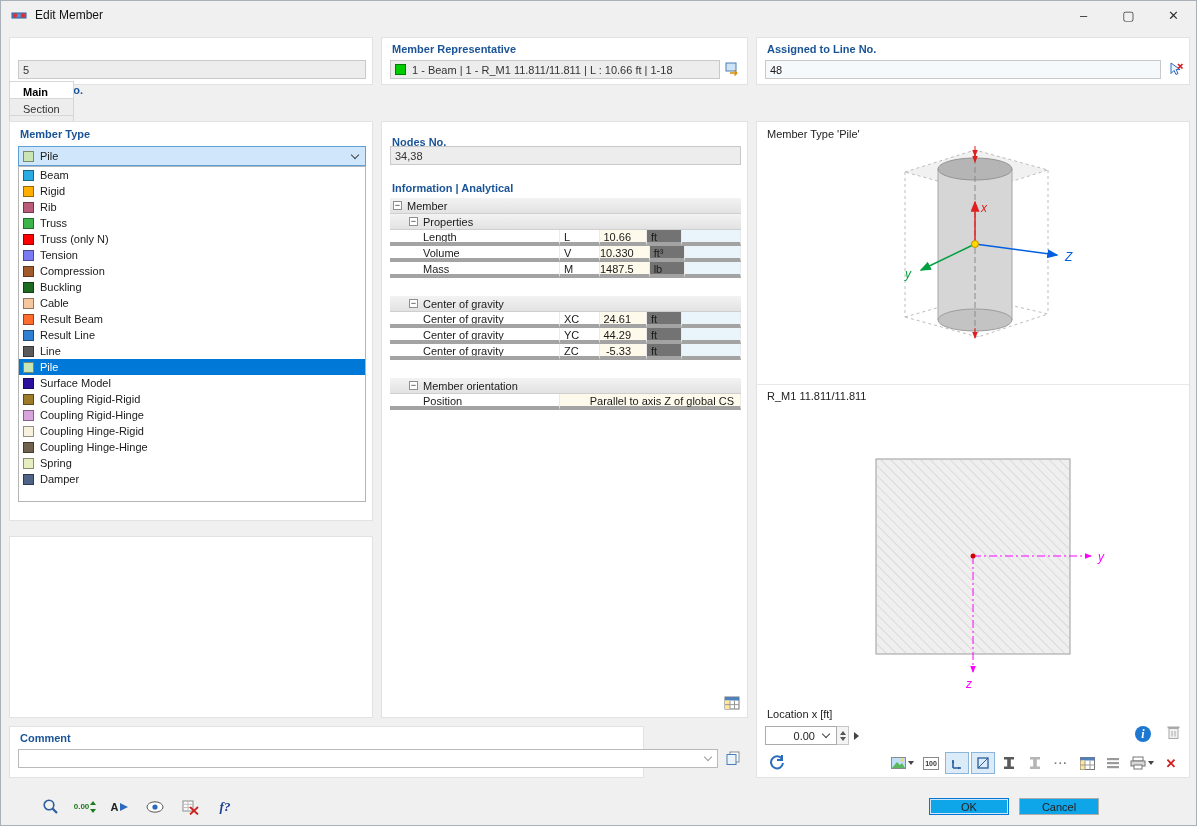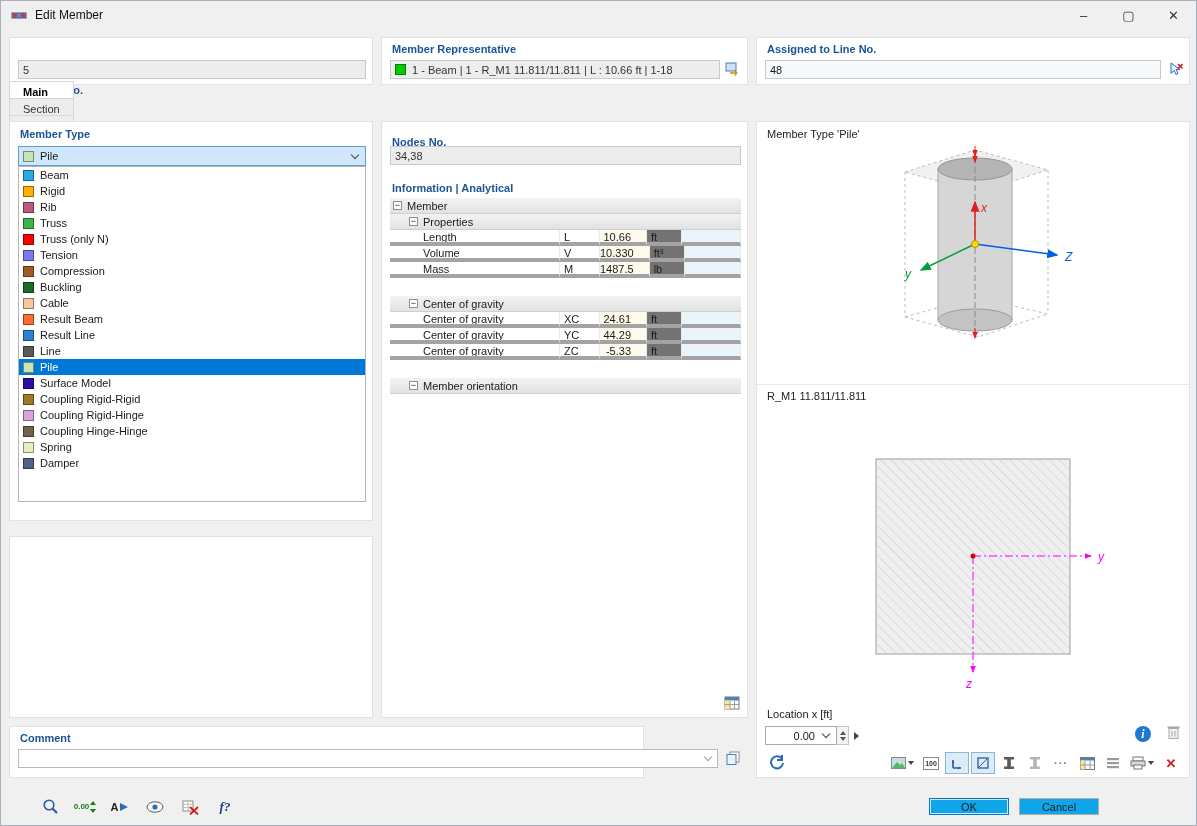--- a/index.html
+++ b/index.html
@@ -213,20 +213,24 @@
         </div>
         <div class="mt-item">
           <span class="swatch-sm" style="background: rgb(156, 122, 40);"></span>
           <span>Coupling Rigid-Rigid</span>
         </div>
         <div class="mt-item">
           <span class="swatch-sm" style="background: rgb(217, 163, 222);"></span>
           <span>Coupling Rigid-Hinge</span>
         </div>
         <div class="mt-item">
+          <span class="swatch-sm" style="background: rgb(247, 241, 221);"></span>
+          <span>Coupling Hinge-Rigid</span>
+        </div>
+        <div class="mt-item">
           <span class="swatch-sm" style="background: rgb(112, 97, 79);"></span>
           <span>Coupling Hinge-Hinge</span>
         </div>
         <div class="mt-item">
           <span class="swatch-sm" style="background: rgb(230, 238, 191);"></span>
           <span>Spring</span>
         </div>
         <div class="mt-item">
           <span class="swatch-sm" style="background: rgb(79, 98, 136);"></span>
           <span>Damper</span>
@@ -295,20 +299,24 @@
           <div class="c-label">Center of gravity</div>
           <div class="c-sym">ZC</div>
           <div class="c-val">-5.33</div>
           <div class="c-unit">ft</div>
           <div class="c-fill"></div>
         </div>
         <div class="trow spacer"></div>
         <div class="trow group" style="padding-left: 19px;">
           <span class="expander">−</span>
           <span>Member orientation</span>
+        </div>
+        <div class="trow leaf">
+          <div class="c-label">Position</div>
+          <div class="c-wide">Parallel to axis Z of global CS</div>
         </div>
       </div>
     <div class="sq-btn" style="left:339px;top:570px;">
       <svg width="16" height="14">
           <rect x="1" y="1" width="14" height="12" fill="#fff" stroke="#777"></rect>
           <rect x="1" y="1" width="14" height="3.5" fill="#4f81bd"></rect>
           <rect x="1" y="4.5" width="5" height="8.5" fill="#ffe699"></rect>
           <line x1="6" y1="4.5" x2="6" y2="13" stroke="#999"></line>
           <line x1="10.5" y1="4.5" x2="10.5" y2="13" stroke="#999"></line>
           <line x1="1" y1="8.6" x2="15" y2="8.6" stroke="#999"></line>

